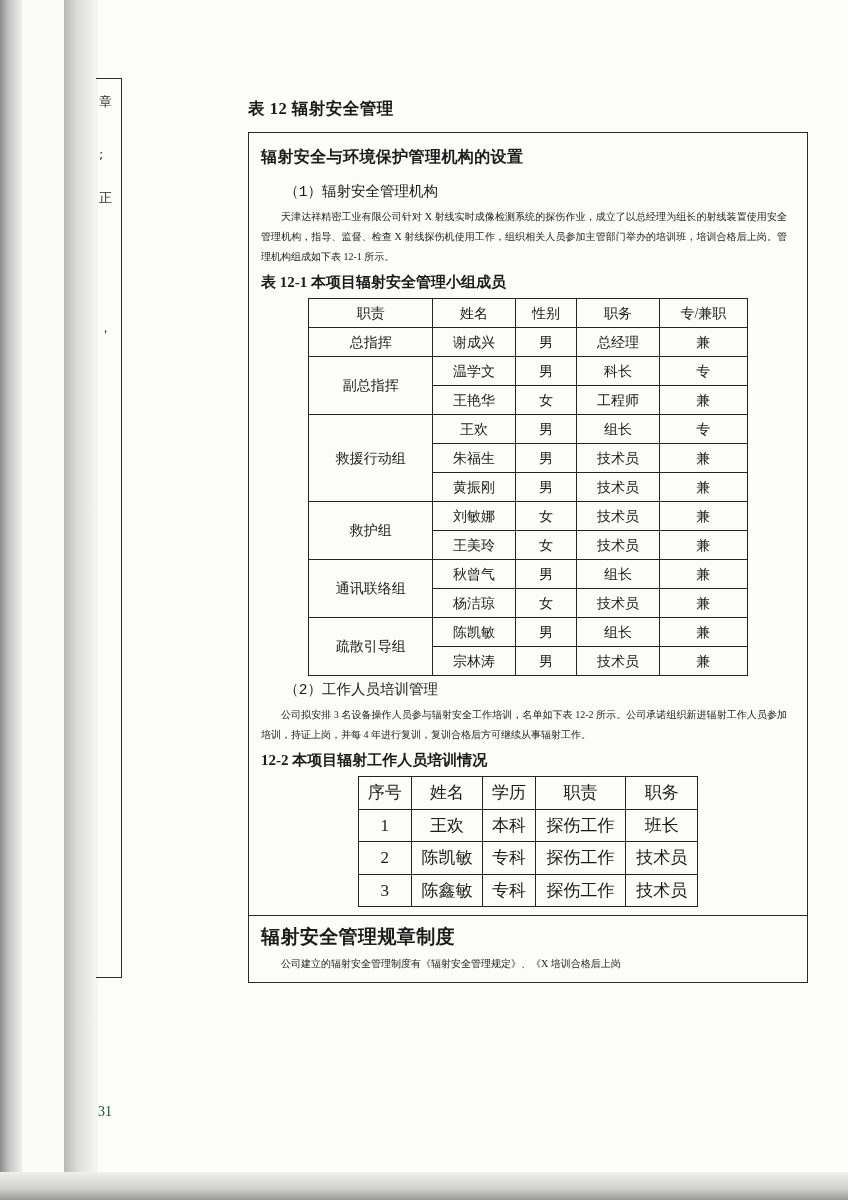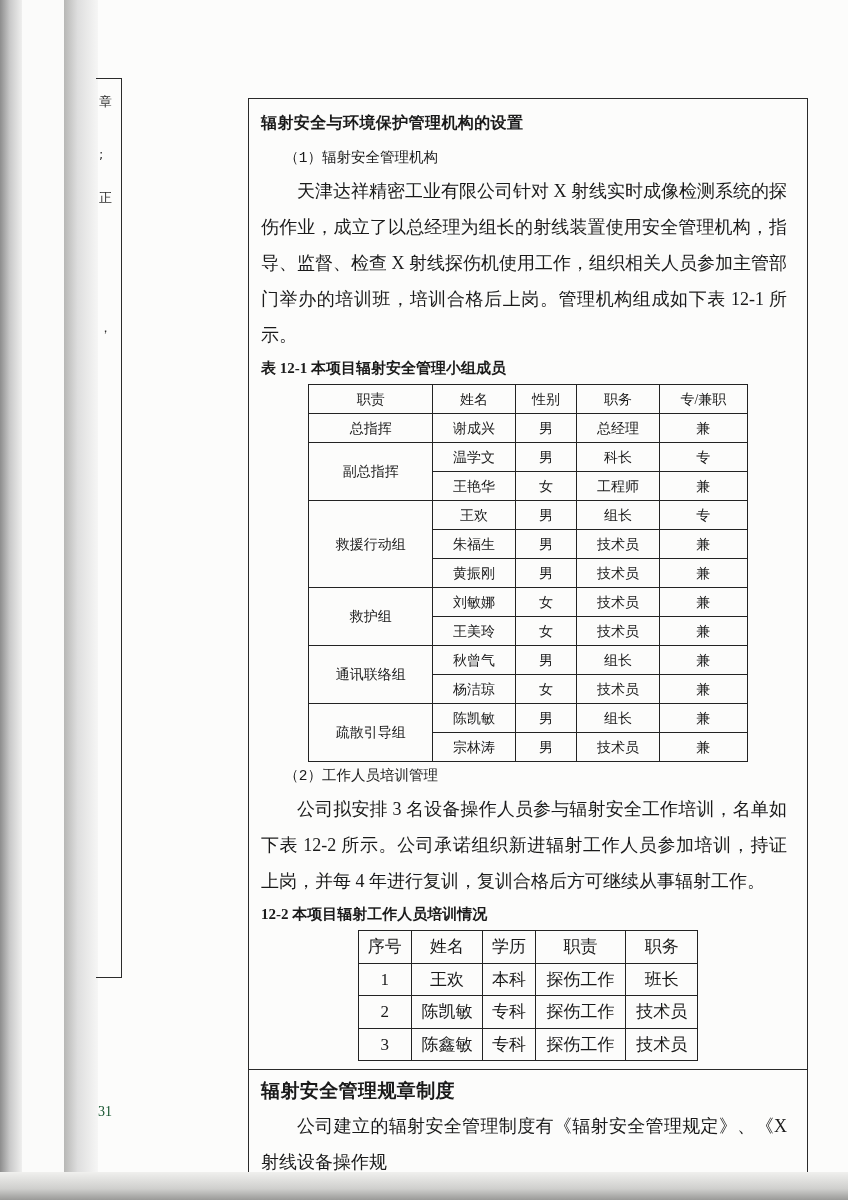--- a/index.html
+++ b/index.html
@@ -96,21 +96,21 @@
     width: 560px;
     background: #fcfcfb;
   }
   .section-head {
     font-size: 16px;
     font-weight: bold;
     letter-spacing: 0.4px;
     margin: 4px 0 10px 0;
   }
   .para {
-    font-size: 18px;
+    font-size: 10px;
     line-height: 2.0;
     text-align: justify;
     text-justify: inter-ideograph;
     margin: 0 8px 2px 0;
   }
   .indent { text-indent: 2em; }
   .sub-item {
     font-size: 14.5px;
     line-height: 2.0;
     text-indent: 1.6em;
@@ -171,20 +171,21 @@
 
     <div class="margin-note">
       <span class="mn1">章</span>
       <span class="mn2">;</span>
       <span class="mn3">正</span>
       <span class="mn4">，</span>
     </div>
 
     <div class="content">
 
+      <div class="table-caption-top">表 12  辐射安全管理</div>
 
       <div class="main-box">
 
         <div class="section-head">辐射安全与环境保护管理机构的设置</div>
 
         <div class="sub-item">（1）辐射安全管理机构</div>
 
         <p class="para indent">天津达祥精密工业有限公司针对 X 射线实时成像检测系统的探伤作业，成立了以总经理为组长的射线装置使用安全管理机构，指导、监督、检查 X 射线探伤机使用工作，组织相关人员参加主管部门举办的培训班，培训合格后上岗。管理机构组成如下表 12-1 所示。</p>
 
         <div class="tbl-title">表 12-1  本项目辐射安全管理小组成员</div>
@@ -321,21 +322,21 @@
               <td>探伤工作</td>
               <td>技术员</td>
             </tr>
           </tbody>
         </table>
 
         <div class="sec-rule"></div>
 
         <div class="section-head2">辐射安全管理规章制度</div>
 
-        <p class="para indent">公司建立的辐射安全管理制度有《辐射安全管理规定》、《X 射线设备操作规</p>
+        <p class="para indent">公司建立的辐射安全管理制度有《辐射安全管理规定》、《X 培训合格后上岗</p>
 
       </div>
     </div>
 
     <div class="page-num">31</div>
   </div>
 
   <div class="scan-bottom"></div>
 </div>
 

